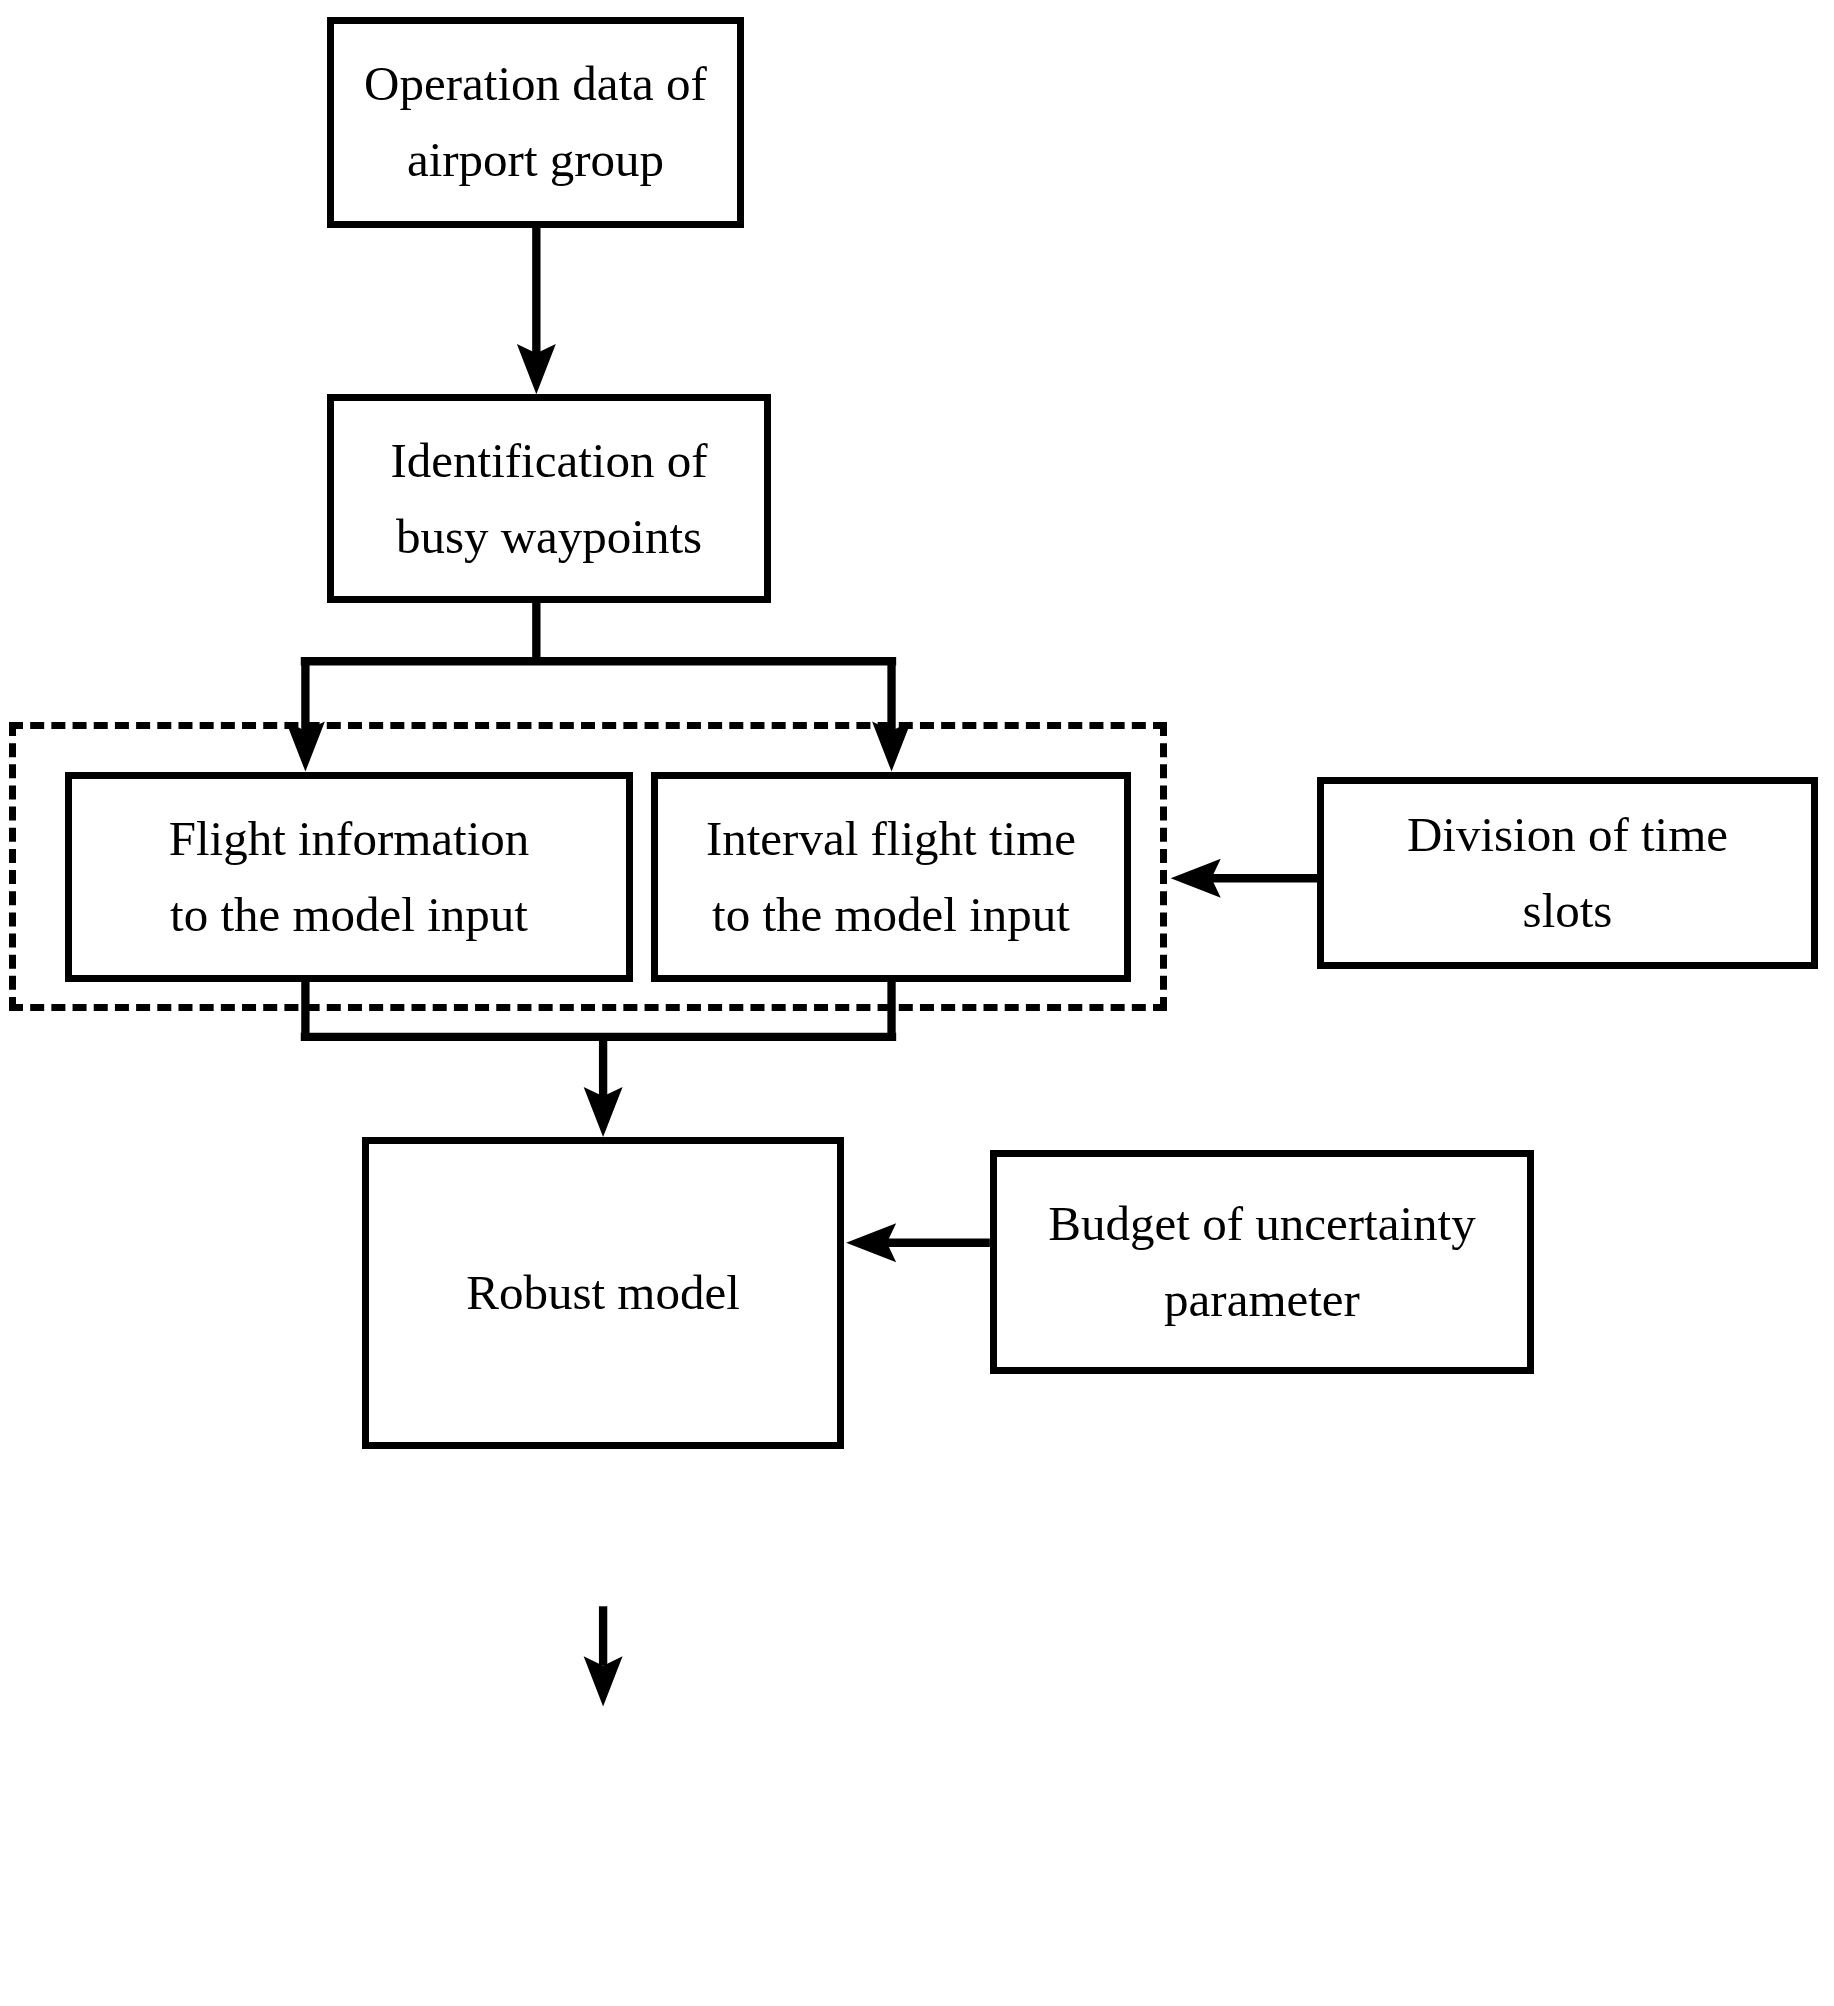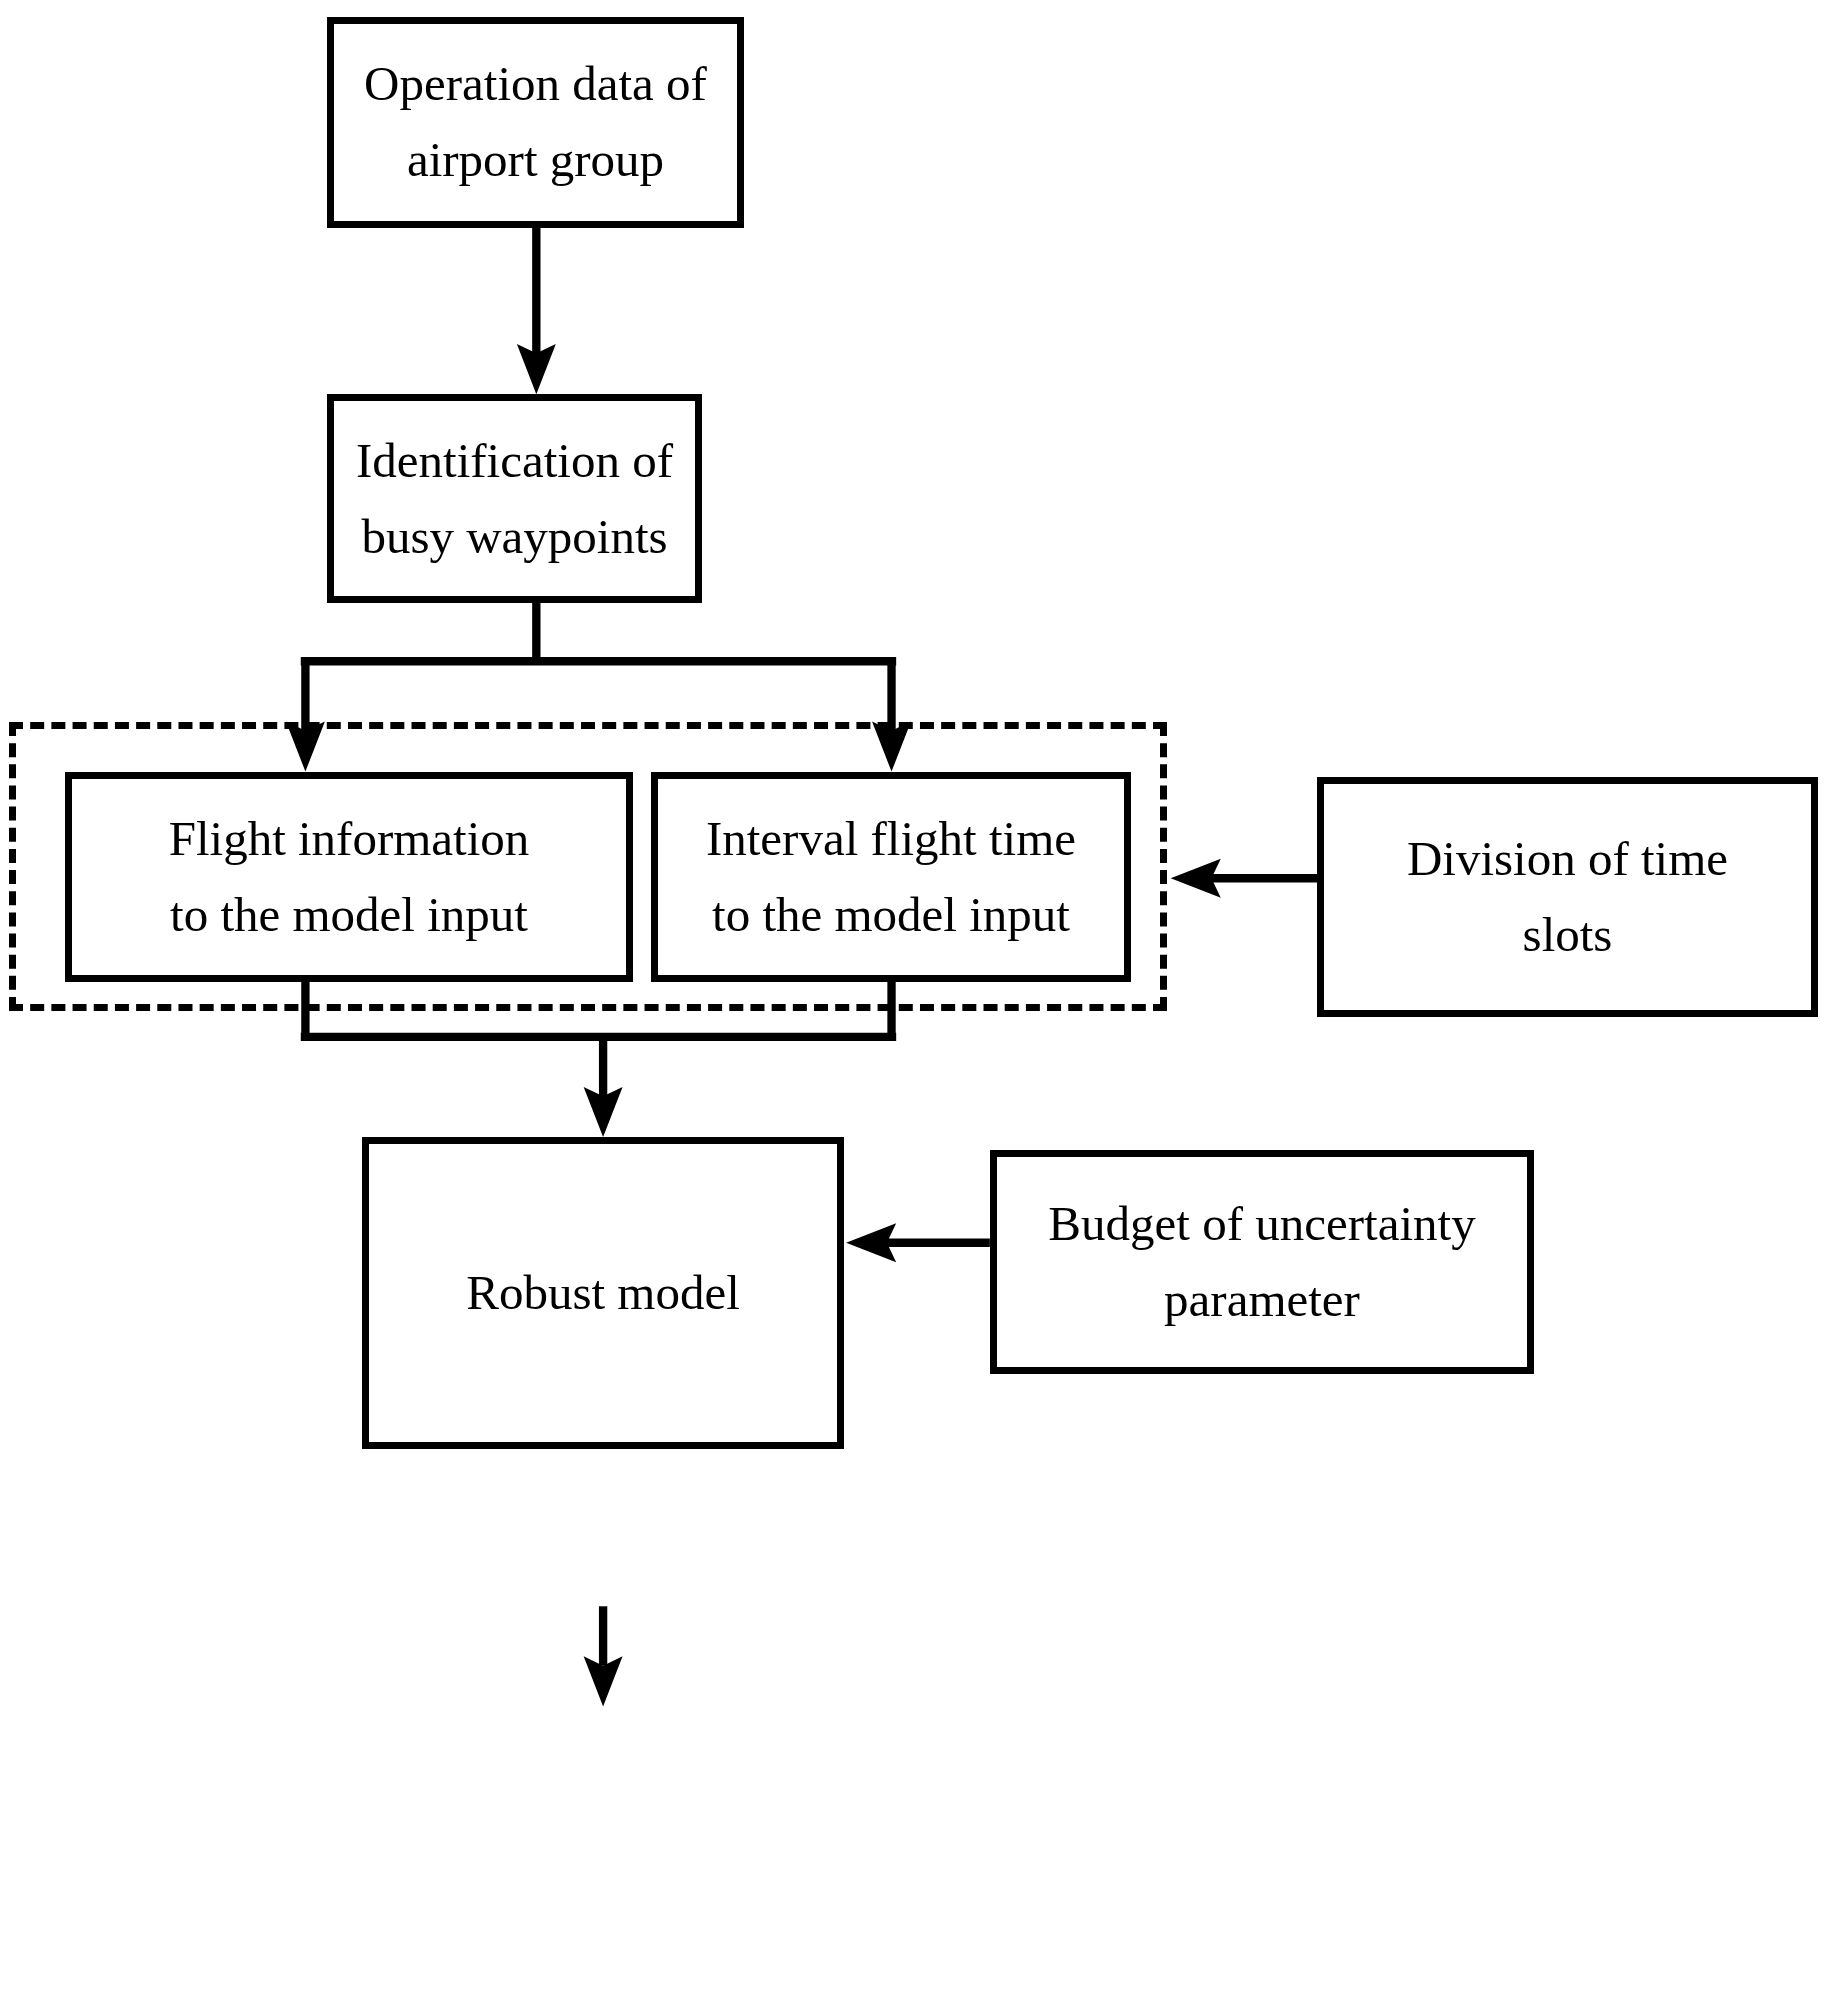--- a/index.html
+++ b/index.html
@@ -94,36 +94,36 @@
     </g>
   </svg>
 
   <div class="group-dashed" style="left:9.3px; top:722px; width:1158px; height:289px;"></div>
 
   <div class="node" style="left:327px; top:16.7px; width:417px; height:211px;">
     <span class="label">Operation data of
 airport group</span>
   </div>
 
-  <div class="node" style="left:327px; top:394px; width:375px; height:209px;">
+  <div class="node" style="left:327px; top:394px; width:444px; height:209px;">
     <span class="label">Identification of
 busy waypoints</span>
   </div>
 
   <div class="node" style="left:65px; top:772px; width:568px; height:210px;align-items:center;">
     <span class="label">Flight information
 to the model input</span>
   </div>
 
   <div class="node" style="left:651px; top:772px; width:480px; height:210px;">
     <span class="label">Interval flight time
 to the model input</span>
   </div>
 
-  <div class="node" style="left:1317px; top:777px; width:501px; height:240px;">
+  <div class="node" style="left:1317px; top:777px; width:501px; height:192px;">
     <span class="label">Division of time
 slots</span>
   </div>
 
   <div class="node" style="left:362px; top:1137px; width:482px; height:312px;">
     <span class="label">Robust model</span>
   </div>
 
   <div class="node" style="left:990px; top:1150px; width:544px; height:224px;">
     <span class="label">Budget of uncertainty

